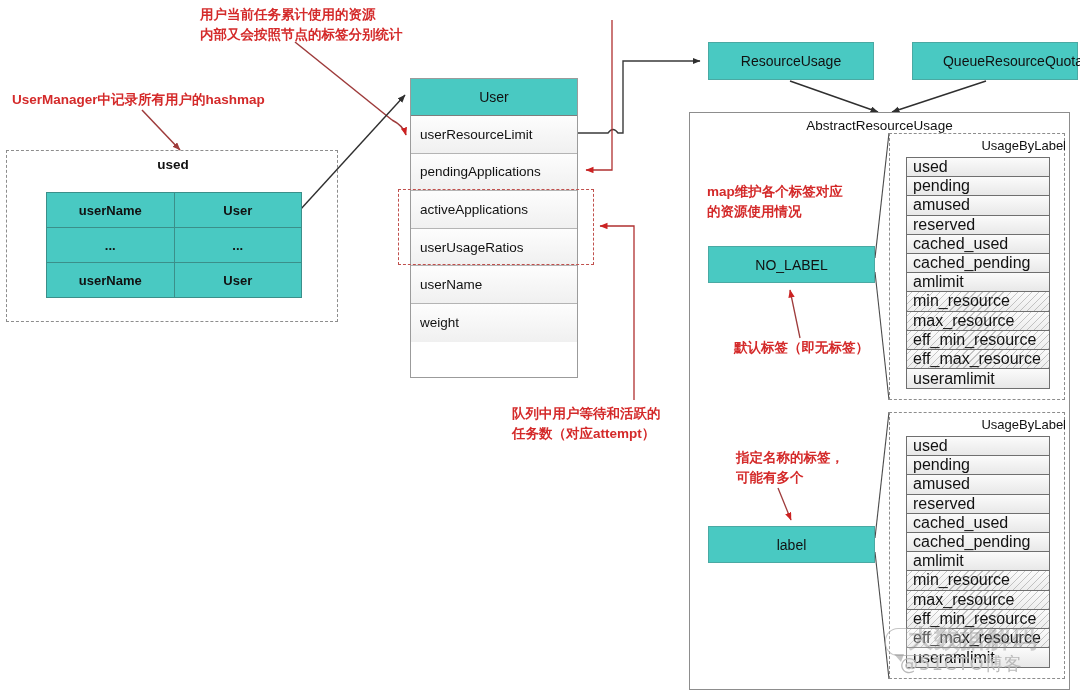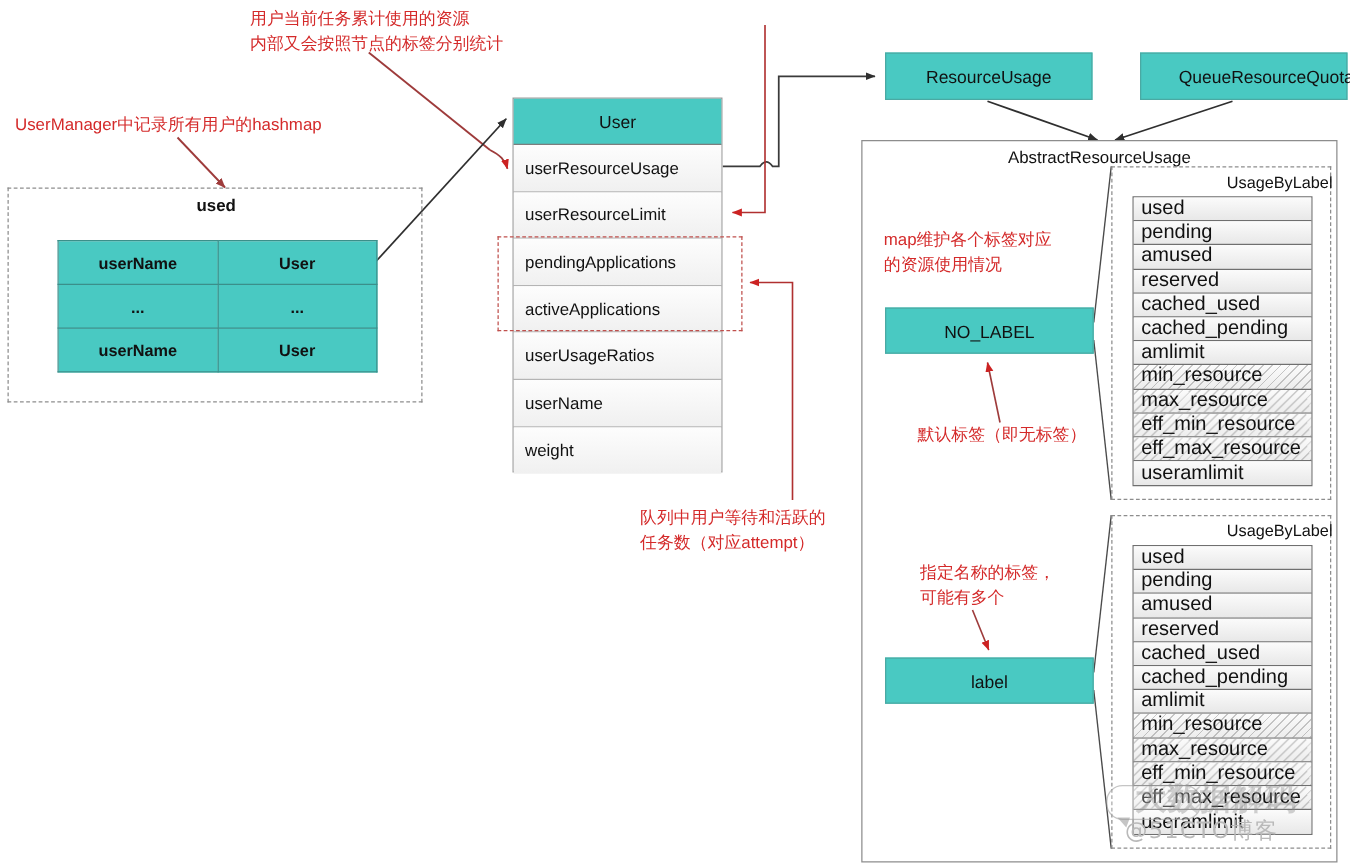--- a/index.html
+++ b/index.html
@@ -18,21 +18,21 @@
     display:flex;align-items:center;justify-content:center;
     color:#111;font-size:14px;
   }
   .dashed-gray{border:1.6px dashed #8d8d8d;background:transparent;}
   .dashed-red{border:1.5px dashed #c0504d;background:transparent;}
   .solid-gray{border:1.2px solid #8d8d8d;background:transparent;}
 
   
   .anno{
     position:absolute;color:#d42a2a;font-size:13.5px;line-height:20px;
-    font-weight:400;white-space:pre-line;
+    font-weight:700;white-space:pre-line;
   }
 
   
   #users-wrap{left:6px;top:150px;width:332px;height:172px;}
   #users-title{
     position:absolute;left:0;top:6px;width:332px;text-align:center;
     font-size:13.5px;font-weight:700;color:#111;
   }
   #users-table{
     position:absolute;left:39px;top:41px;width:256px;height:96px;
@@ -203,21 +203,20 @@
         <tr>
           <td>userName</td>
           <td>User</td>
         </tr>
       </tbody>
     </table>
   </div>
 
   <div class="box" id="user-class">
     <div class="hdr">User</div>
-    <div class="fld">userResourceUsage</div>
     <div class="fld">userResourceLimit</div>
     <div class="fld">pendingApplications</div>
     <div class="fld">activeApplications</div>
     <div class="fld">userUsageRatios</div>
     <div class="fld">userName</div>
     <div class="fld">weight</div>
   </div>
 
   <div class="box dashed-red" id="apps-highlight"></div>
 

